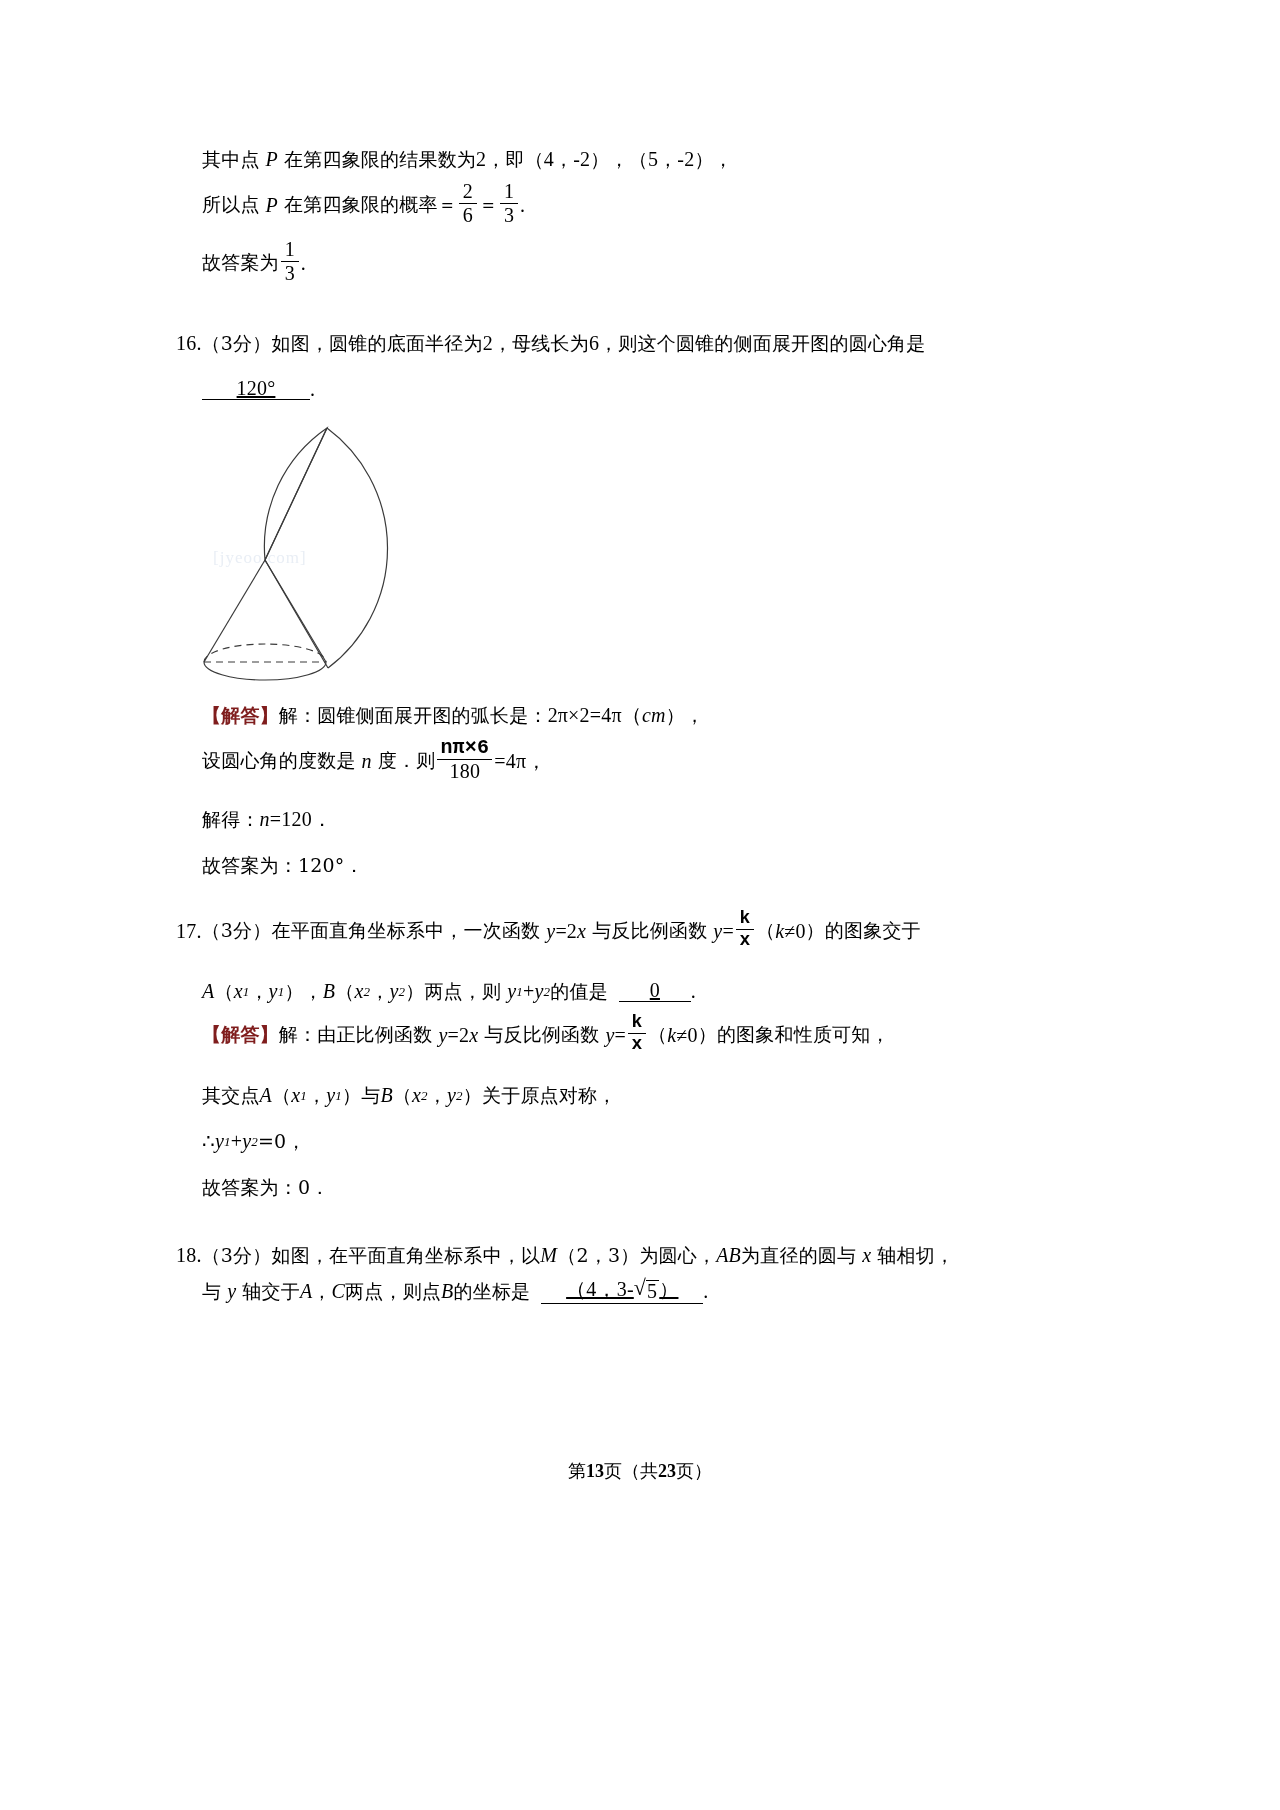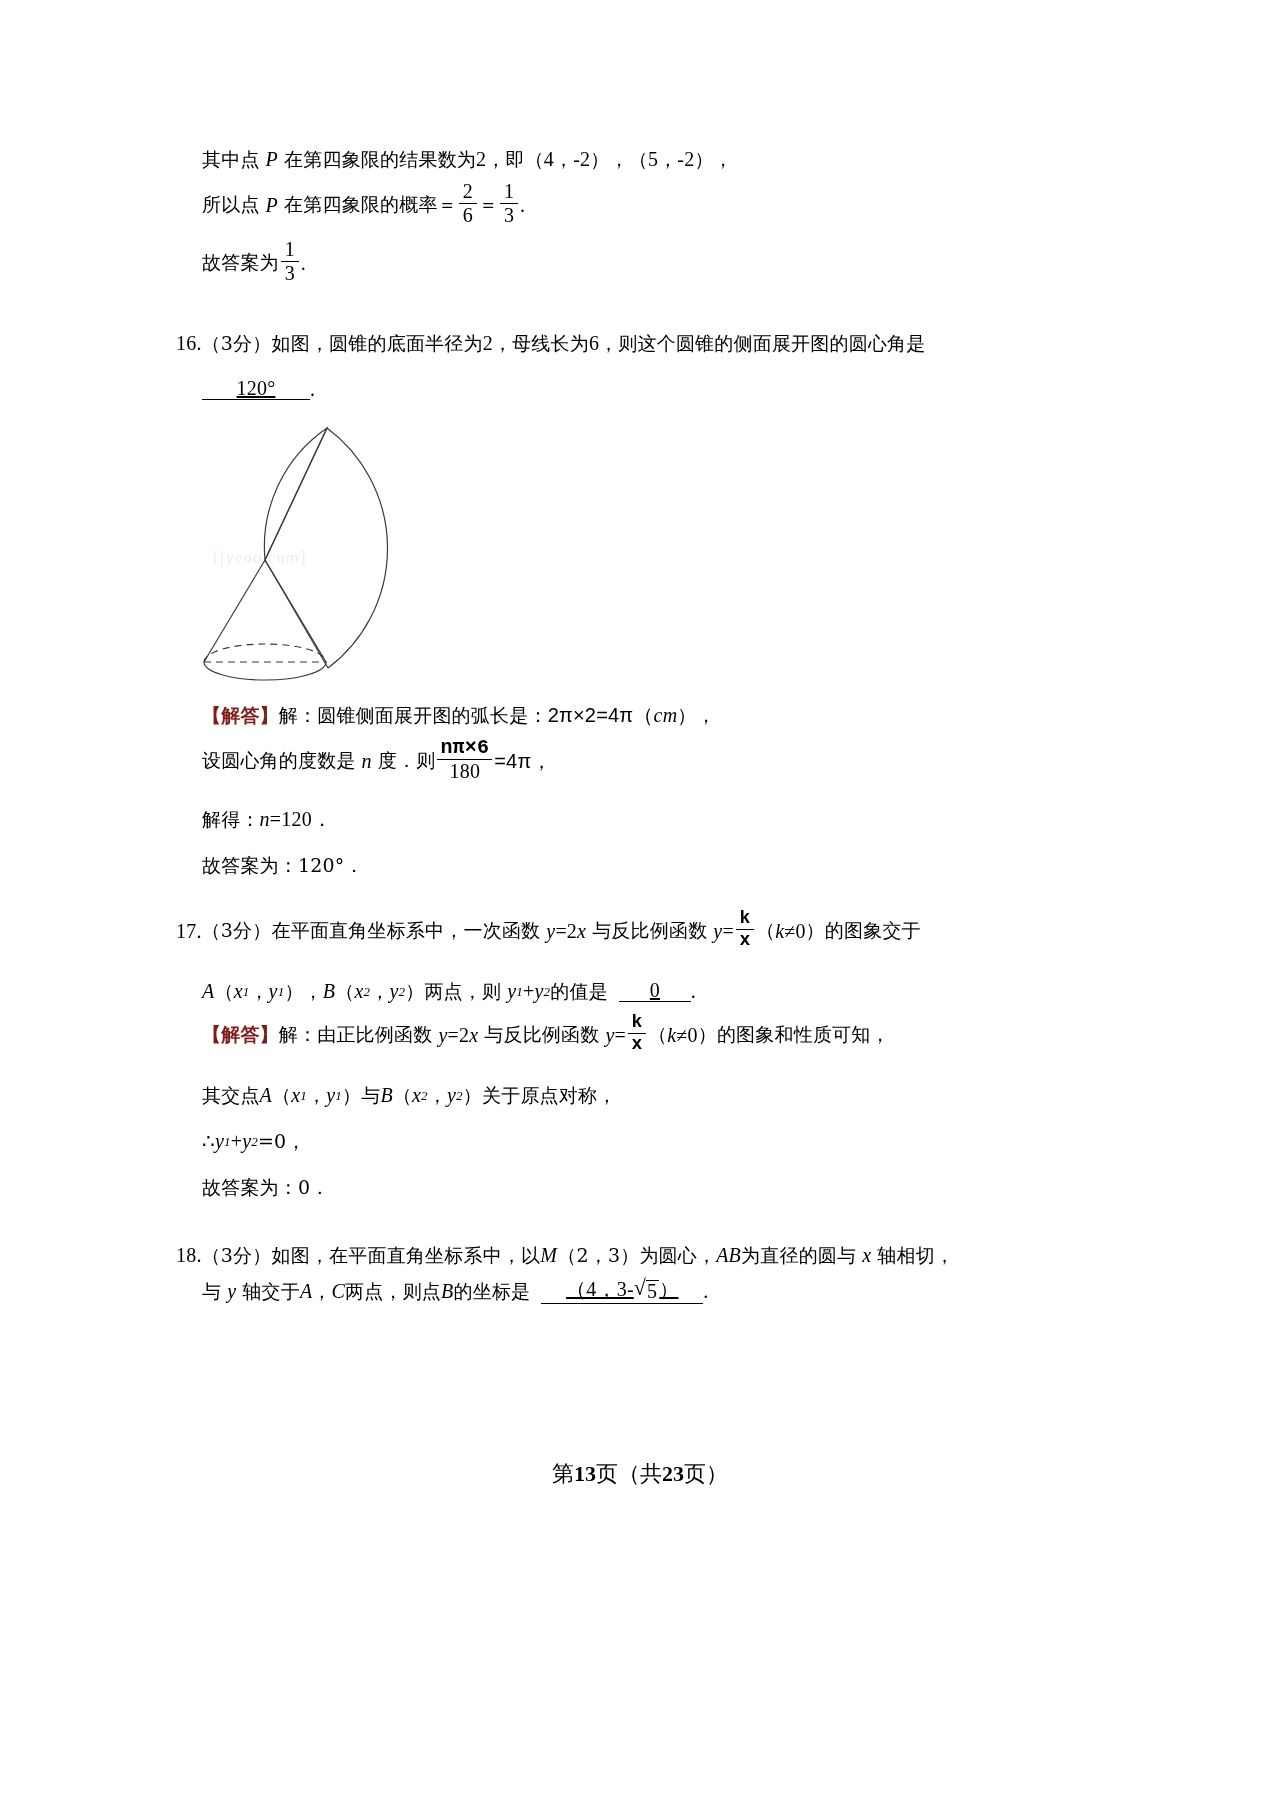--- a/index.html
+++ b/index.html
@@ -41,21 +41,21 @@
     letter-spacing: 0.2px;
   }
   .indent { padding-left: 26px; }
   .qline { padding-left: 0px; }
 
   .cn { font-family: "DejaVu Serif", "Liberation Serif", serif; font-size: 19px; }
   .num { font-family: "Liberation Serif", serif; font-size: 20px; }
   .it  { font-style: italic; font-family: "Liberation Serif", serif; font-size: 20px; }
   .sub { font-size: 13px; vertical-align: sub; font-style: italic;
          font-family: "Liberation Serif", serif; }
-  .pi  { font-family: Liberation Sans, sans-serif; }
+  .pi  { font-family: Liberation Serif, serif; }
   .bold-k { font-weight: 700; font-family: Liberation Mono, monospace; }
 
   .sp2 { display:inline-block; width: 6px; }
   .sp4 { display:inline-block; width: 11px; }
 
   
   .frac {
     display: inline-flex;
     flex-direction: column;
     align-items: center;
@@ -139,21 +139,21 @@
     margin-left: 13px;
   }
 
   
   .footer {
     position: absolute;
     left: 0;
     top: 1443px;
     width: 1280px;
     text-align: center;
-    font-size: 22px;
+    font-size: 18px;
     font-family: "DejaVu Serif", "Liberation Serif", serif;
   }
   .footer b { font-family: "Liberation Serif", serif; }
   .gap-md { height: 22px; }
 
   .rowh { height: 46px; display:flex; align-items:center; }
   .rowh-tall { height: 58px; display:flex; align-items:flex-start; }
 </style>
 </head>
 <body>

